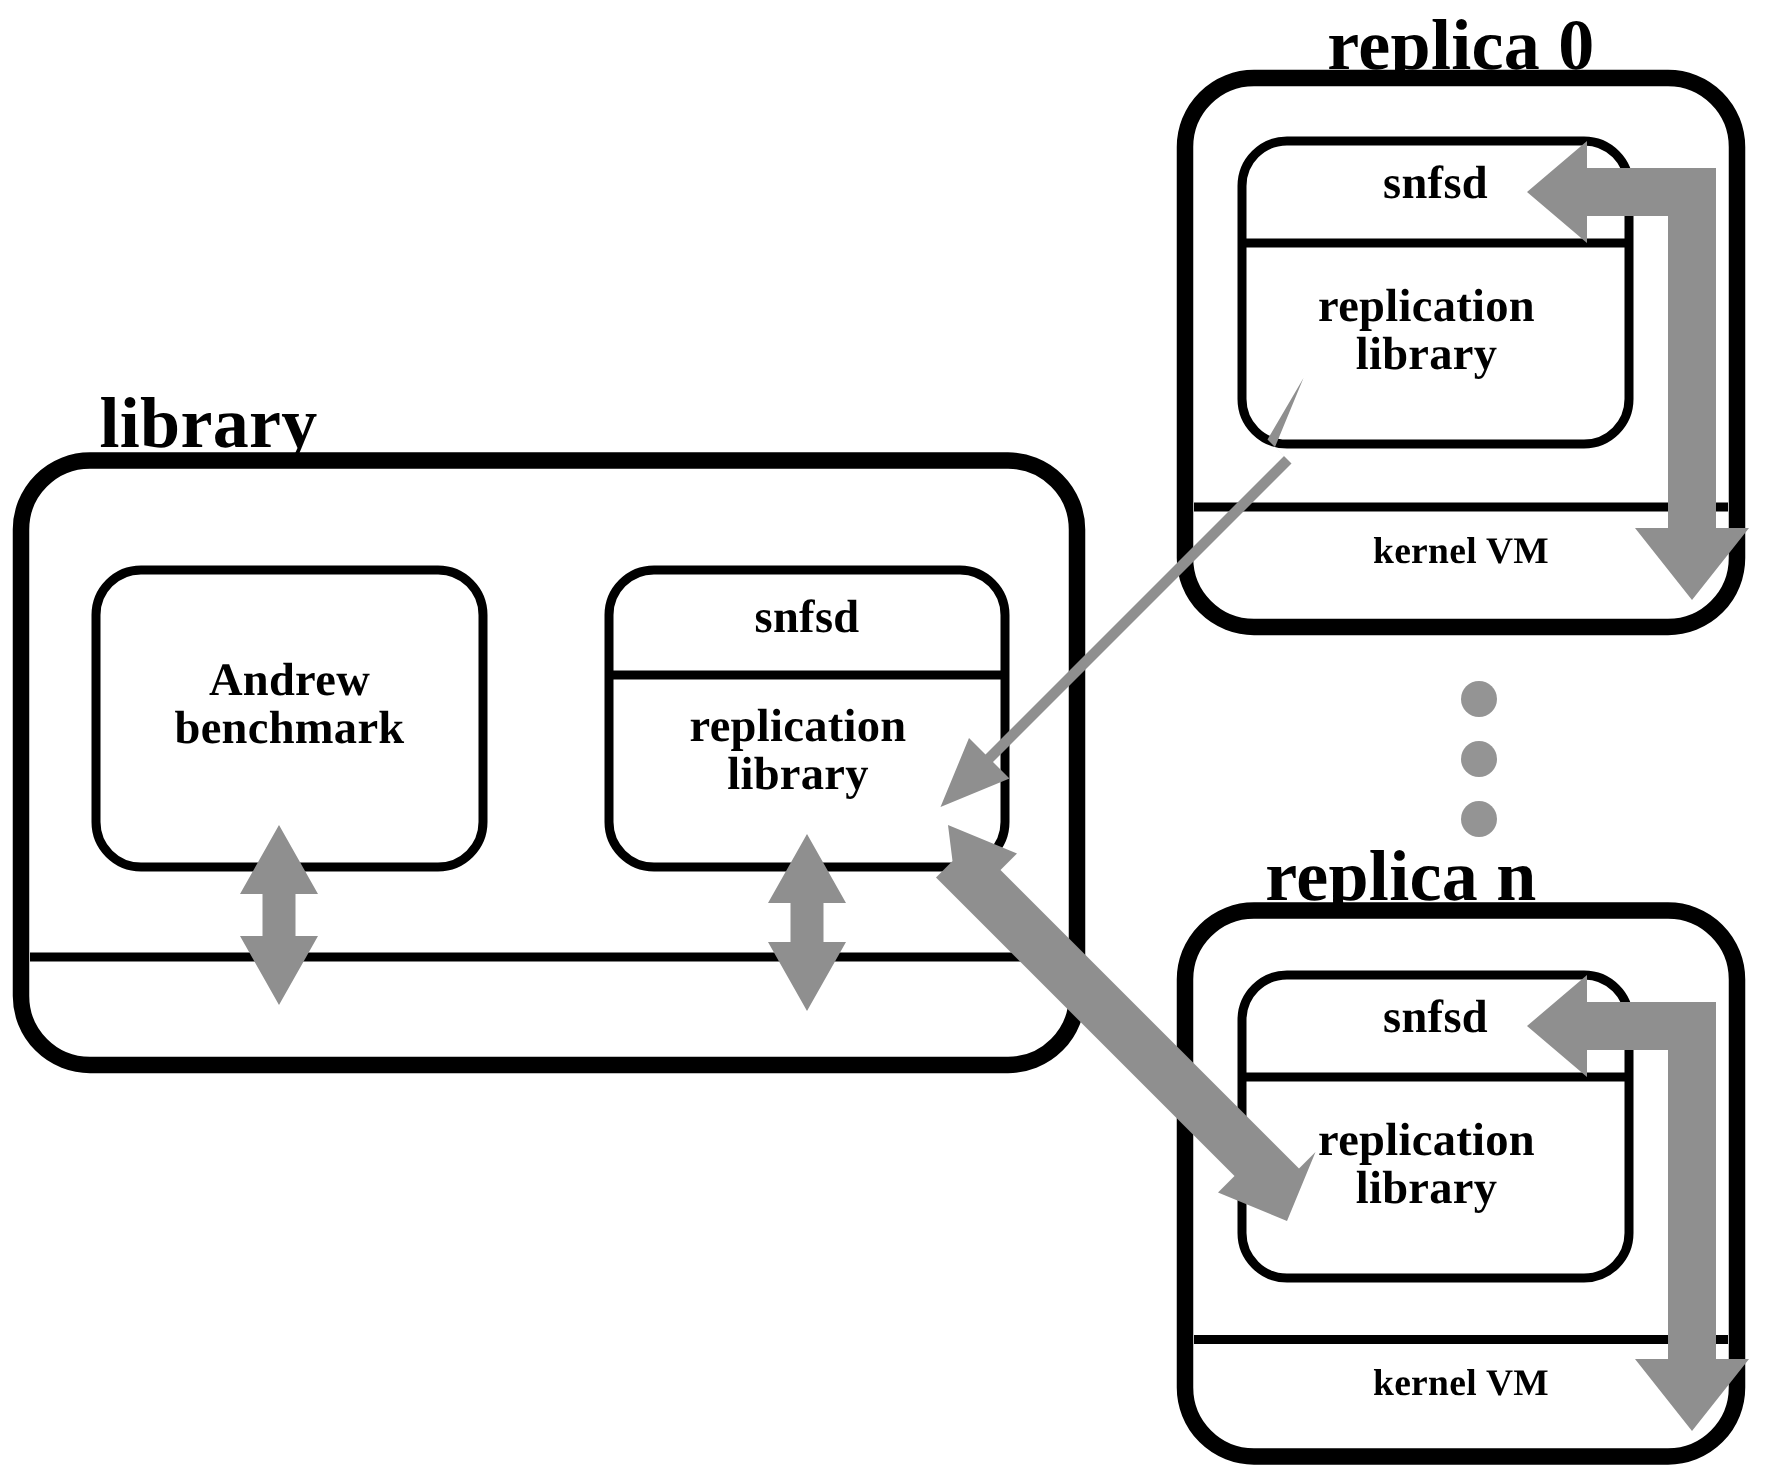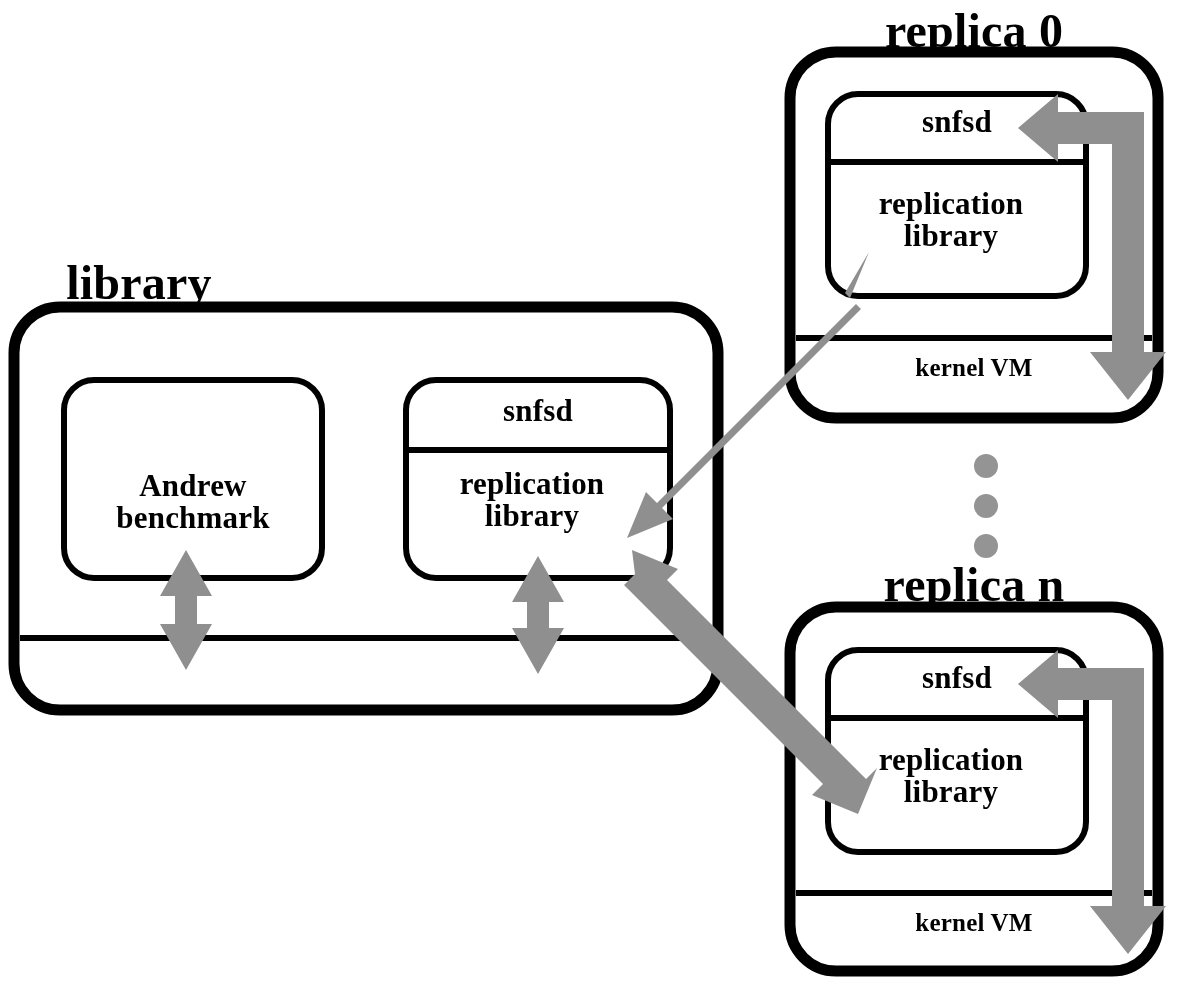--- a/index.html
+++ b/index.html
@@ -85,39 +85,39 @@
 
       <polygon points="1112,112 1144,112 1144,352 1166,352 1128,400 1090,352 1112,352 1112,144 1058,144 1058,162 1018,128 1058,94 1058,112"></polygon>
 
       <polygon points="1112,668 1144,668 1144,906 1166,906 1128,954 1090,906 1112,906 1112,700 1058,700 1058,718 1018,684 1058,650 1058,668"></polygon>
 
     </g>
   </svg>
 
   <div class="lbl big-title" style="left:14px; top:258px; width:250px;">library</div>
 
-  <div class="lbl inner-title" style="left:64px; top:437px; width:258px;margin-top:33px;">Andrew
+  <div class="lbl inner-title" style="left:64px; top:437px; width:258px;">Andrew
 benchmark</div>
 
   <div class="lbl inner-title" style="left:406px; top:395px; width:264px;">snfsd</div>
 
   <div class="lbl inner-title" style="left:400px; top:468px; width:264px;">replication
 library</div>
 
 
   <div class="lbl big-title" style="left:790px; top:6px; width:368px;">replica 0</div>
 
   <div class="lbl inner-title" style="left:828px; top:106px; width:258px;">snfsd</div>
 
   <div class="lbl inner-title" style="left:822px; top:188px; width:258px;">replication
 library</div>
 
   <div class="lbl band-title" style="left:790px; top:355px; width:368px;">kernel VM</div>
 
-  <div class="lbl big-title" style="left:790px; top:560px; width:368px;">replica n</div>
+  <div class="lbl big-title" style="left:750px; top:560px; width:368px;">replica n</div>
 
   <div class="lbl inner-title" style="left:828px; top:662px; width:258px;">snfsd</div>
 
   <div class="lbl inner-title" style="left:822px; top:744px; width:258px;">replication
 library</div>
 
   <div class="lbl band-title" style="left:790px; top:910px; width:368px;">kernel VM</div>
 
 </div>
 

